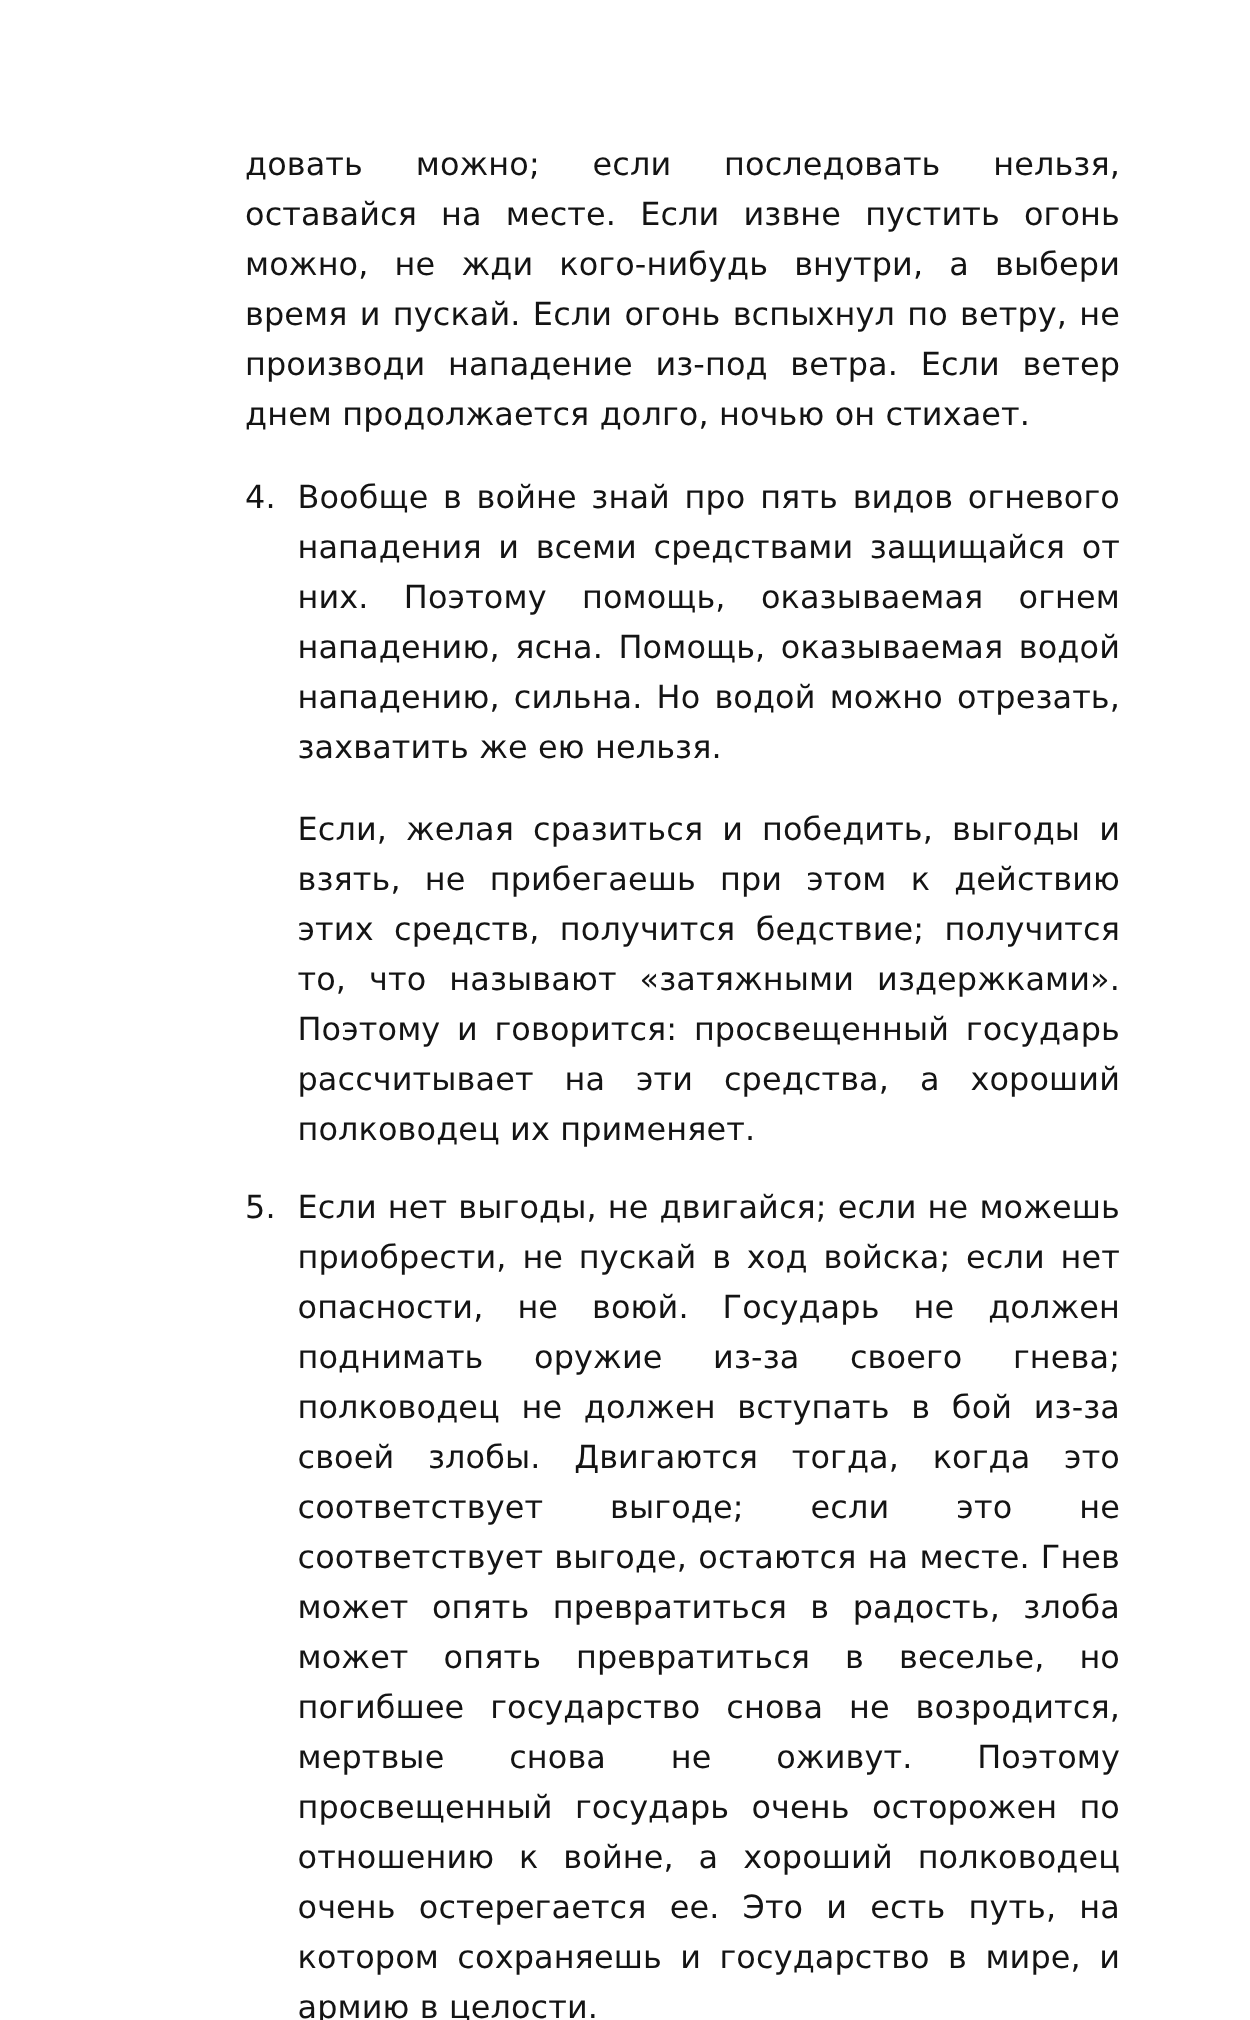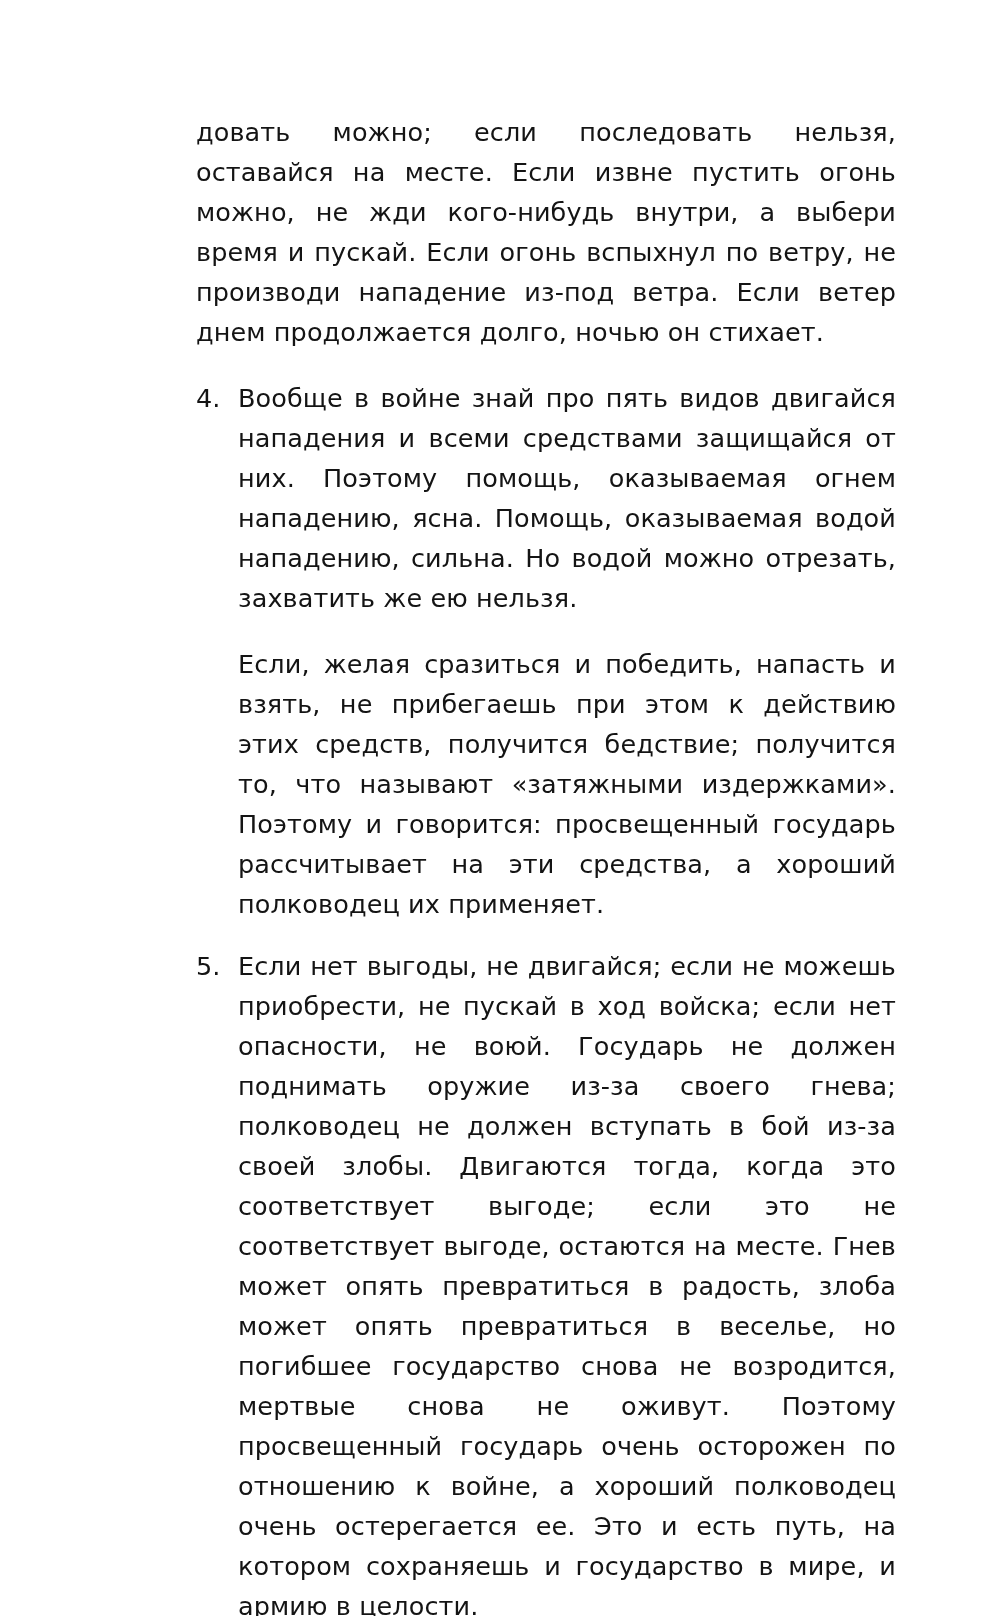--- a/index.html
+++ b/index.html
@@ -71,24 +71,24 @@
 </head>
 <body>
 
 <div class="page">
   <div class="content">
 
     <p class="para cont last-line-natural">довать можно; если последовать нельзя, оставайся на месте. Если извне пустить огонь можно, не жди кого-нибудь внутри, а выбери время и пускай. Если огонь вспыхнул по ветру, не производи нападение из-под ветра. Если ветер днем продолжается долго, ночью он стихает.</p>
 
     <div class="para numbered last-line-natural">
       <span class="marker">4.</span>
-      <span class="body">Вообще в войне знай про пять видов двигайся нападения и всеми средствами защищайся от них. Поэтому помощь, оказываемая огнем нападению, ясна. Помощь, оказываемая водой нападению, сильна. Но водой можно отрезать, захватить же ею нельзя.</span>
+      <span class="body">Вообще в войне знай про пять видов огневого нападения и всеми средствами защищайся от них. Поэтому помощь, оказываемая огнем нападению, ясна. Помощь, оказываемая водой нападению, сильна. Но водой можно отрезать, захватить же ею нельзя.</span>
     </div>
 
-    <p class="para subpara last-line-natural">Если, желая сразиться и победить, напасть и взять, не прибегаешь при этом к действию этих средств, получится бедствие; получится то, что называют «затяжными издержками». Поэтому и говорится: просвещенный государь рассчитывает на эти средства, а хороший полководец их применяет.</p>
+    <p class="para subpara last-line-natural">Если, желая сразиться и победить, выгоды и взять, не прибегаешь при этом к действию этих средств, получится бедствие; получится то, что называют «затяжными издержками». Поэтому и говорится: просвещенный государь рассчитывает на эти средства, а хороший полководец их применяет.</p>
 
     <div class="para numbered last-line-natural">
       <span class="marker">5.</span>
       <span class="body">Если нет выгоды, не двигайся; если не можешь приобрести, не пускай в ход войска; если нет опасности, не воюй. Государь не должен поднимать оружие из-за своего гнева; полководец не должен вступать в бой из-за своей злобы. Двигаются тогда, когда это соответствует выгоде; если это не соответствует выгоде, остаются на месте. Гнев может опять превратиться в радость, злоба может опять превратиться в веселье, но погибшее государство снова не возродится, мертвые снова не оживут. Поэтому просвещенный государь очень осторожен по отношению к войне, а хороший полководец очень остерегается ее. Это и есть путь, на котором сохраняешь и государство в мире, и армию в целости.</span>
     </div>
 
   </div>
 </div>
 
 </body></html>

